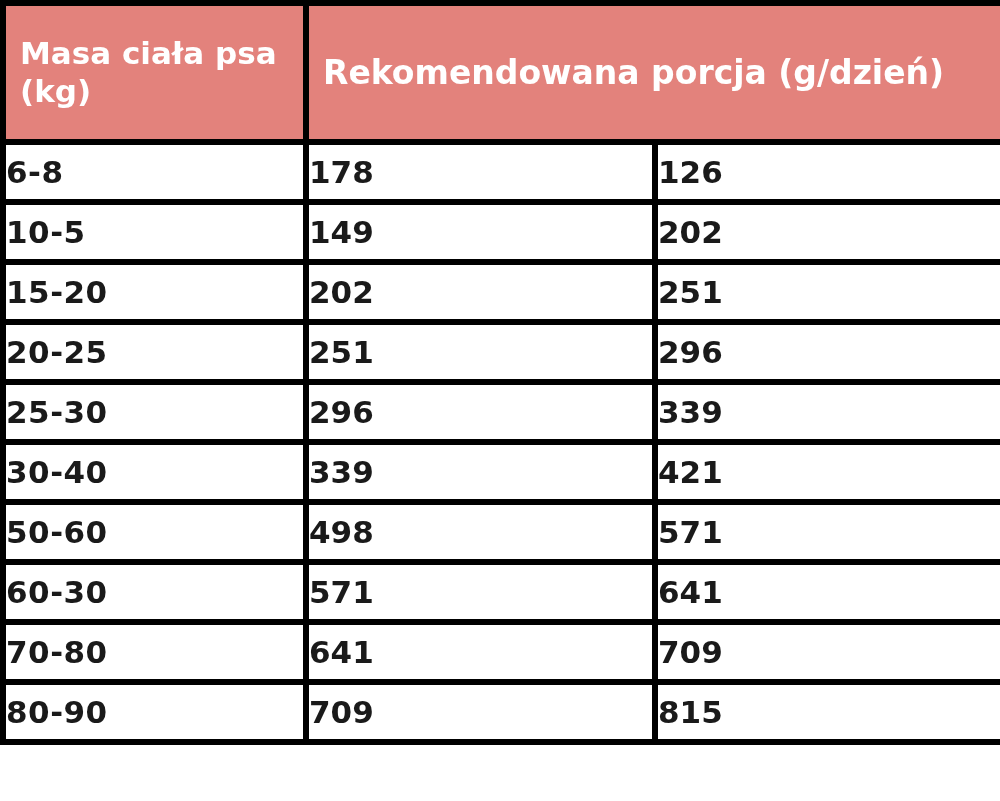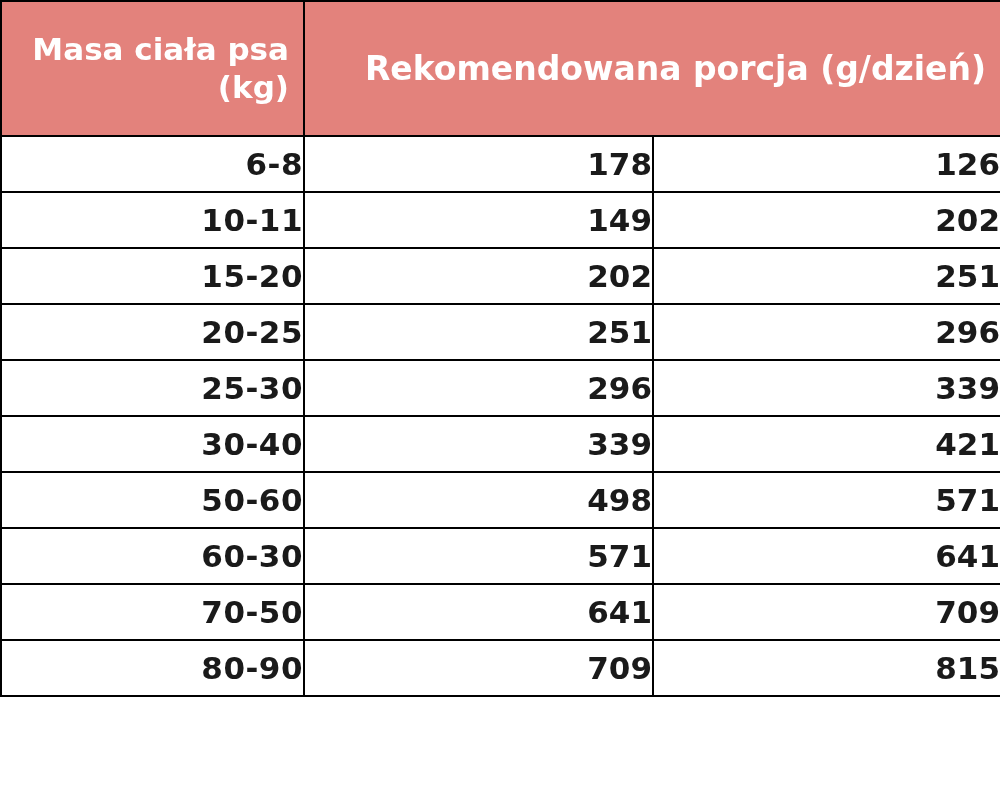--- a/index.html
+++ b/index.html
@@ -20,22 +20,22 @@
     border-collapse: collapse;
     table-layout: fixed;
   }
 
   .feeding-table col.col-weight { width: 303px; }
   .feeding-table col.col-portion-a { width: 349px; }
   .feeding-table col.col-portion-b { width: 348px; }
 
   .feeding-table th,
   .feeding-table td {
-    border: 2px solid #000000;
-    text-align: right;
+    border: 6px solid #000000;
+    text-align: left;
     vertical-align: middle;
     padding: 0;
   }
 
   thead th {
     background: #e3827c;
     color: #ffffff;
     font-weight: bold;
     line-height: 1.2;
   }
@@ -79,21 +79,21 @@
       <th class="head-portion" colspan="2">Rekomendowana porcja (g/dzień)</th>
     </tr>
   </thead>
   <tbody id="table-body">
       <tr>
         <td class="weight-cell">6-8</td>
         <td class="portion-cell">178</td>
         <td class="portion-cell">126</td>
       </tr>
       <tr>
-        <td class="weight-cell">10-11</td>
+        <td class="weight-cell">10-5</td>
         <td class="portion-cell">149</td>
         <td class="portion-cell">202</td>
       </tr>
       <tr>
         <td class="weight-cell">15-20</td>
         <td class="portion-cell">202</td>
         <td class="portion-cell">251</td>
       </tr>
       <tr>
         <td class="weight-cell">20-25</td>
@@ -114,21 +114,21 @@
         <td class="weight-cell">50-60</td>
         <td class="portion-cell">498</td>
         <td class="portion-cell">571</td>
       </tr>
       <tr>
         <td class="weight-cell">60-30</td>
         <td class="portion-cell">571</td>
         <td class="portion-cell">641</td>
       </tr>
       <tr>
-        <td class="weight-cell">70-50</td>
+        <td class="weight-cell">70-80</td>
         <td class="portion-cell">641</td>
         <td class="portion-cell">709</td>
       </tr>
       <tr>
         <td class="weight-cell">80-90</td>
         <td class="portion-cell">709</td>
         <td class="portion-cell">815</td>
       </tr>
     </tbody>
 </table>

